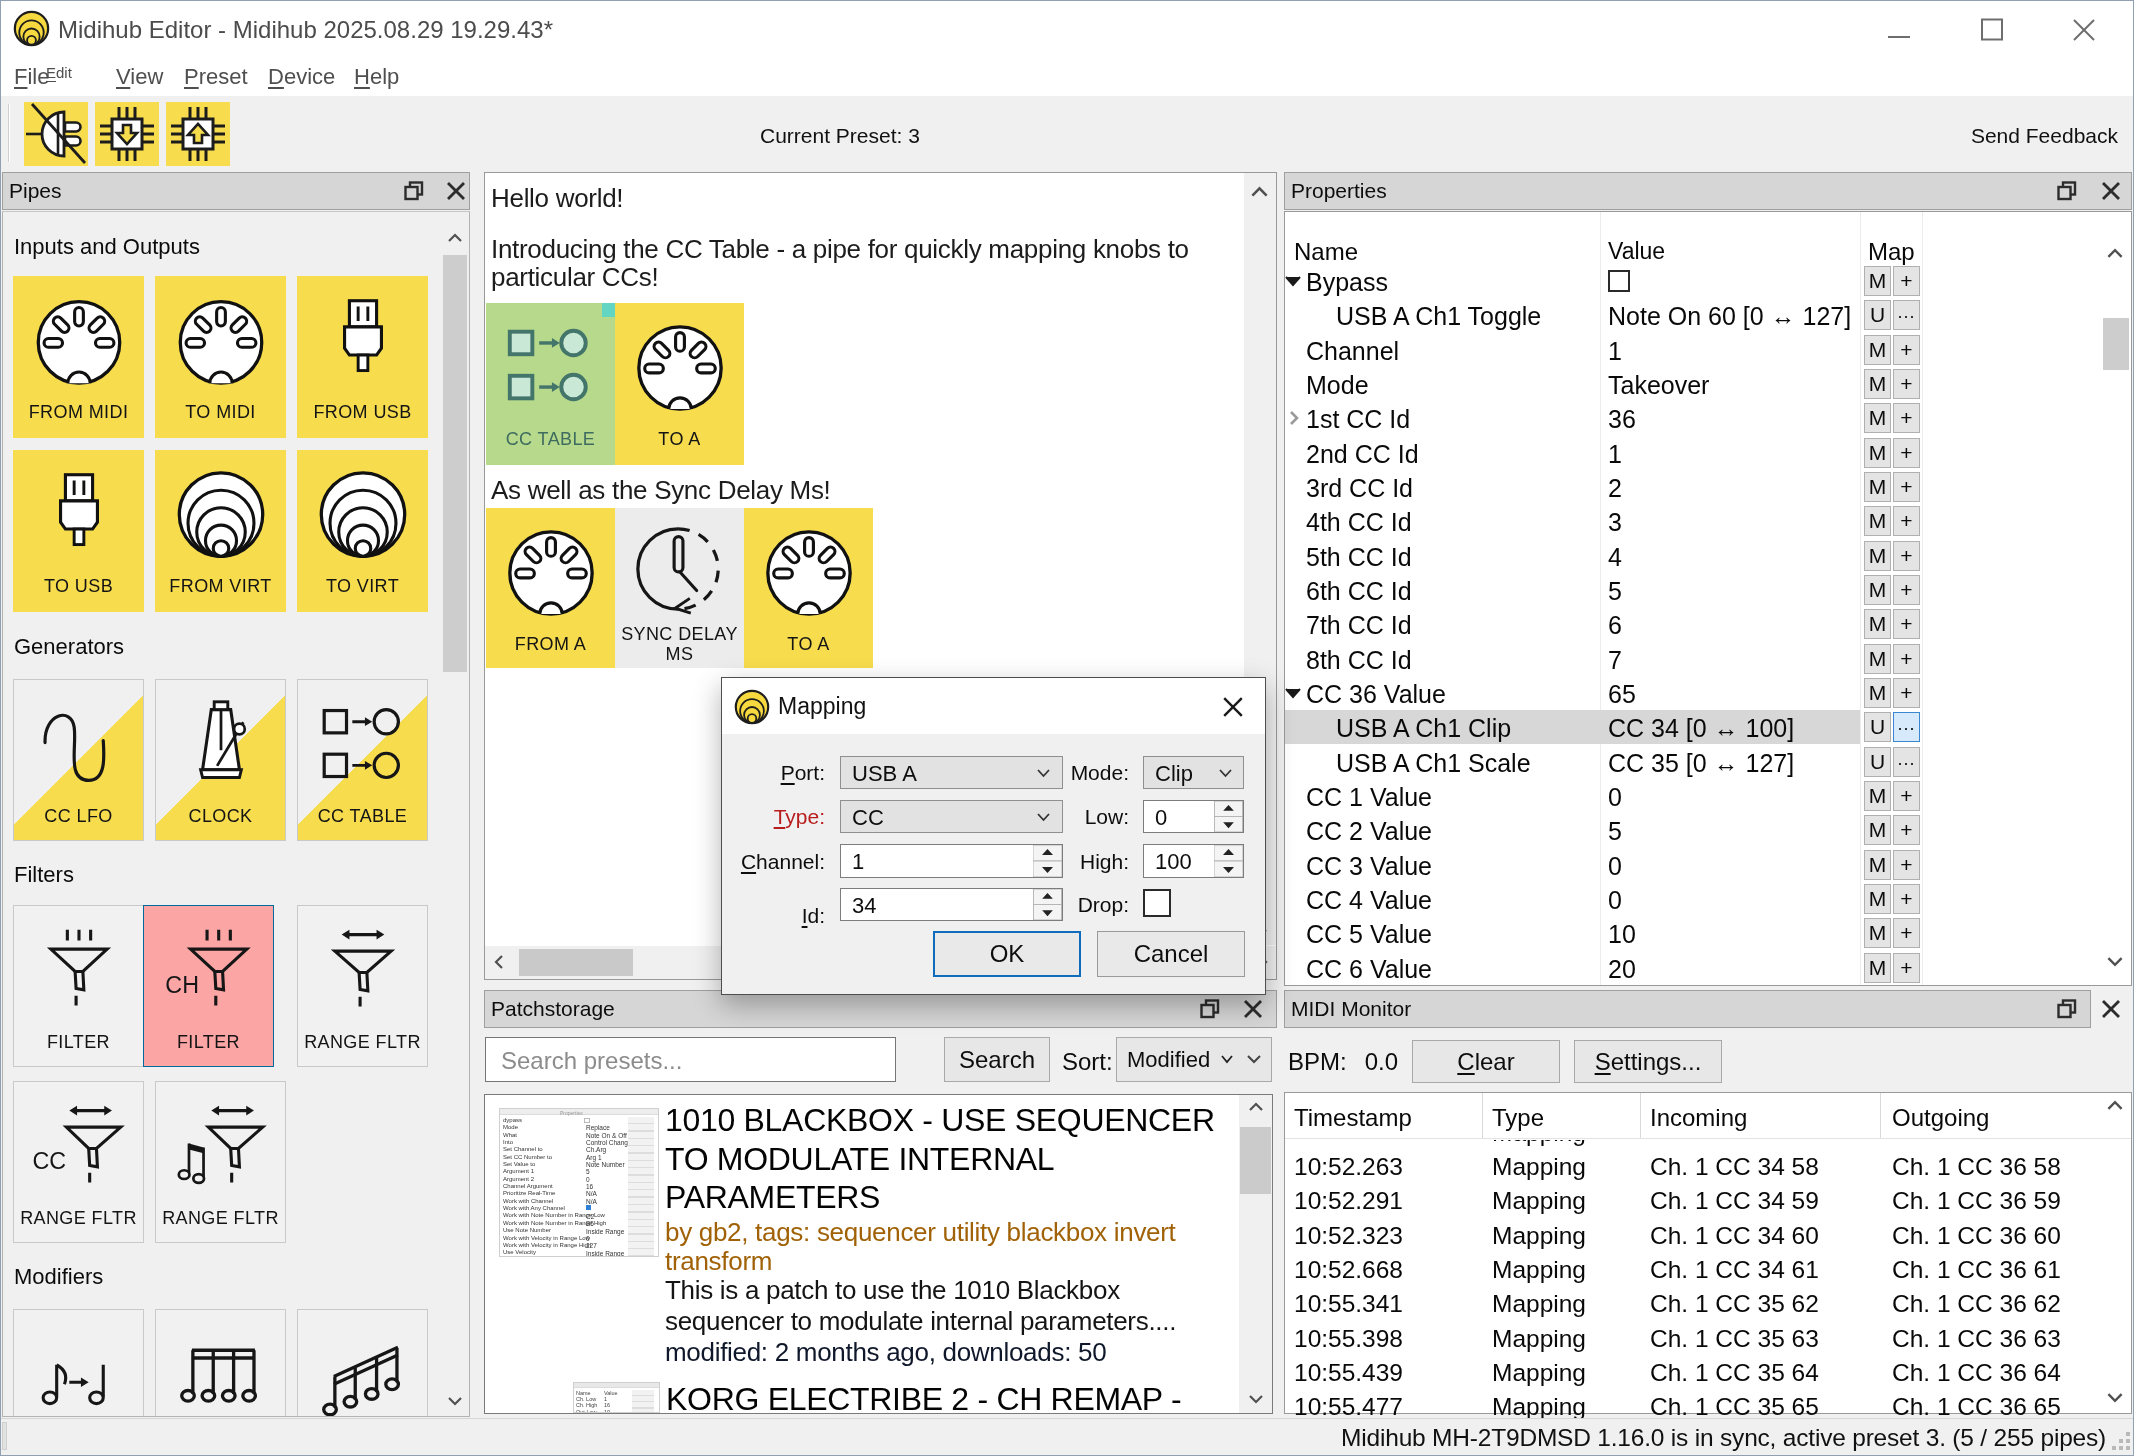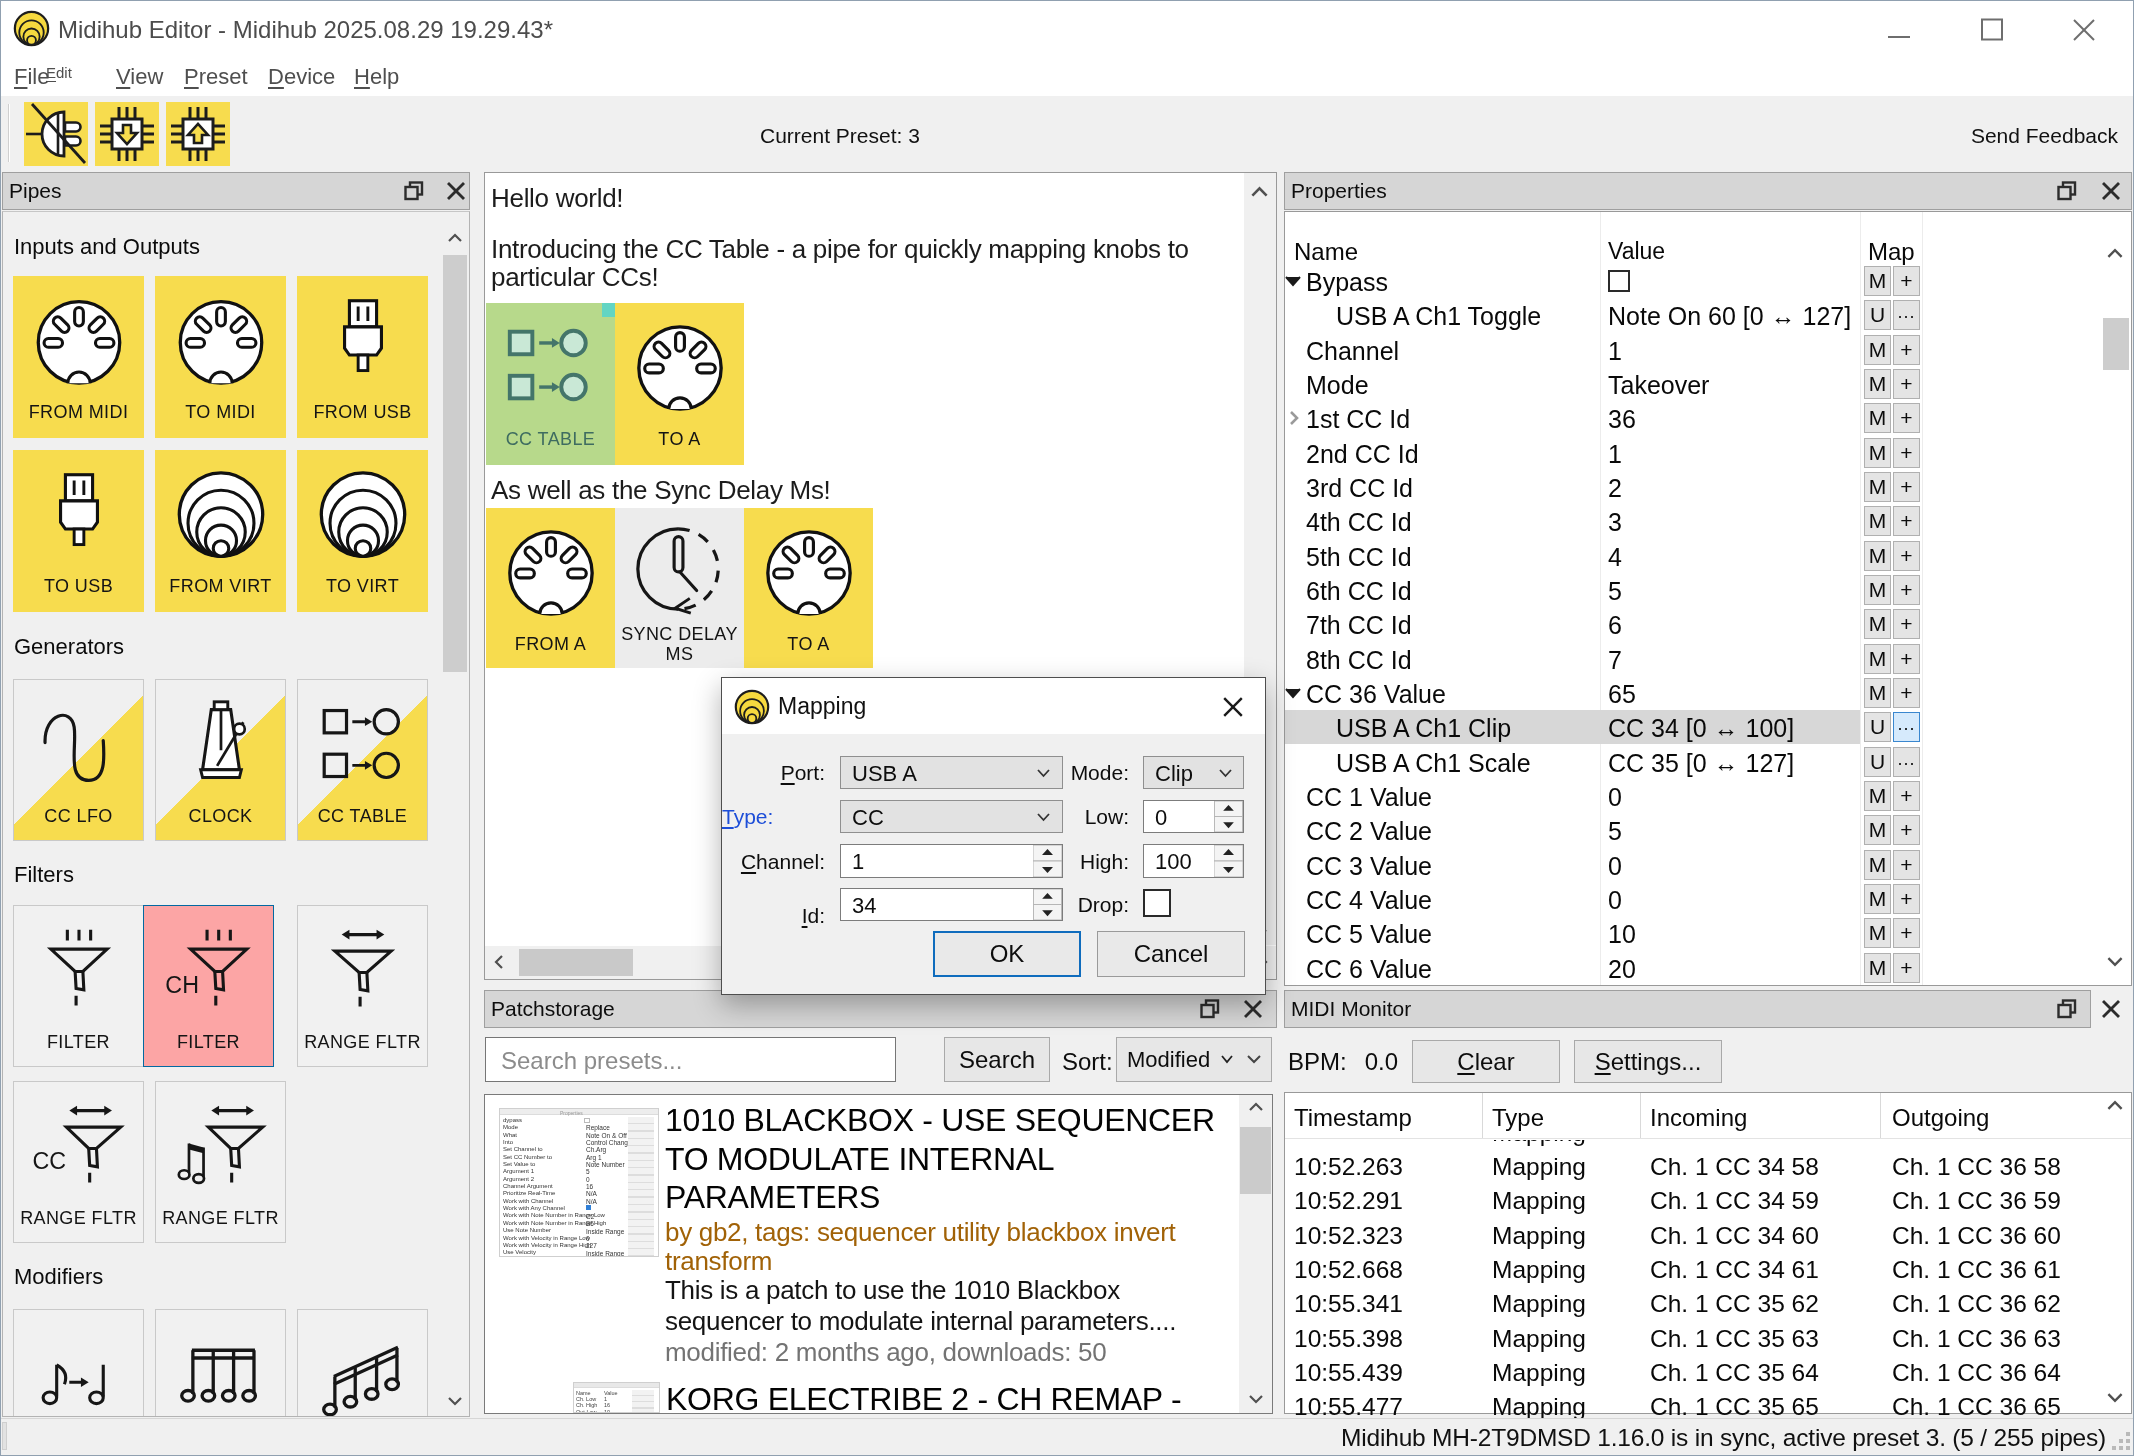--- a/index.html
+++ b/index.html
@@ -502,21 +502,21 @@
 0
 127
 Inside Range</div>
 <div class="p" style="left:128px;top:8px;width:26px;height:141px;background:repeating-linear-gradient(#f2f2f2 0 6px,#dddddd 6px 7.35px)"></div>
 <div class="p" style="left:84px;top:9px;width:6px;height:5px;border:1px solid #bbb;background:#fff"></div>
 </div>
 
 <div class="p" style="left:665px;top:1101px;font-size:32px;line-height:38.6px;color:#040404;letter-spacing:-.3px">1010 BLACKBOX - USE SEQUENCER<br>TO MODULATE INTERNAL<br>PARAMETERS</div>
 <div class="p" style="left:665px;top:1218px;font-size:26px;line-height:29px;color:#a16207;letter-spacing:-.3px">by gb2, tags: sequencer utility blackbox invert<br>transform</div>
 <div class="p" style="left:665px;top:1275px;font-size:26px;line-height:31px;color:#141414;letter-spacing:-.3px">This is a patch to use the 1010 Blackbox<br>sequencer to modulate internal parameters....</div>
-<div class="p" style="left:665px;top:1337px;font-size:26px;color:#737373;letter-spacing:-.3px">modified: 2 months ago, downloads: 50</div>
+<div class="p" style="left:665px;top:1337px;font-size:26px;color:#0f172a;letter-spacing:-.3px">modified: 2 months ago, downloads: 50</div>
 
 <div class="p" style="left:573px;top:1382px;width:87px;height:31px;background:#fff;border:1px solid #cfcfcf;overflow:hidden">
 <div class="p" style="left:0;top:0;width:87px;height:5px;background:#e8e8e8;border-bottom:1px solid #dcdcdc"></div>
 <div class="p" style="left:2px;top:7px;font-size:5.5px;line-height:6.2px;color:#444;white-space:pre">Name
 Ch. Low
 Ch. High
 Out Low
 Out High</div>
 <div class="p" style="left:30px;top:7px;font-size:5.5px;line-height:6.2px;color:#444;white-space:pre">Value
 1
@@ -731,21 +731,21 @@
 <circle cx="50" cy="72" r="22" fill="#f6d93f" stroke="#1d1d1d" stroke-width="5"></circle>
 <circle cx="50" cy="82" r="12" fill="#f6d93f" stroke="#1d1d1d" stroke-width="5"></circle>
 </svg>
 <div class="p" style="left:56px;top:15px;font-size:23px;color:#111">Mapping</div>
 <svg class="p" style="left:500px;top:18px" width="22" height="22" viewBox="0 0 20 20">
       <line x1="2" y1="2" x2="18" y2="18" stroke="#1a1a1a" stroke-width="2.2"></line>
       <line x1="18" y1="2" x2="2" y2="18" stroke="#1a1a1a" stroke-width="2.2"></line>
     </svg>
 
 <div class="p" style="left:0px;top:83px;width:103px;text-align:right;font-size:21px;color:#0d0d0d"><u>P</u>ort:</div>
-<div class="p" style="left:0px;top:127px;width:103px;text-align:left;font-size:21px;color:#1d4ed8"><u>T</u>ype:</div>
+<div class="p" style="left:0px;top:127px;width:103px;text-align:right;font-size:21px;color:#b91c1c"><u>T</u>ype:</div>
 <div class="p" style="left:0px;top:172px;width:103px;text-align:right;font-size:21px;color:#0d0d0d"><u>C</u>hannel:</div>
 <div class="p" style="left:0px;top:226px;width:103px;text-align:right;font-size:21px;color:#0d0d0d"><u>I</u>d:</div>
 <div class="p" style="left:300px;top:83px;width:107px;text-align:right;font-size:21px;color:#0d0d0d">Mode:</div>
 <div class="p" style="left:300px;top:127px;width:107px;text-align:right;font-size:21px;color:#0d0d0d">Low:</div>
 <div class="p" style="left:300px;top:172px;width:107px;text-align:right;font-size:21px;color:#0d0d0d">High:</div>
 <div class="p" style="left:300px;top:215px;width:107px;text-align:right;font-size:21px;color:#0d0d0d">Drop:</div>
 
 <div class="p" style="left:118px;top:78px;width:223px;height:33px;background:#e2e2e2;border:1px solid #8f8f8f"></div>
 <div class="p" style="left:130px;top:83px;font-size:22px;color:#0d0d0d">USB A</div>
 <svg class="p" style="left:314px;top:90px" width="15" height="10" viewBox="0 0 15 10">

